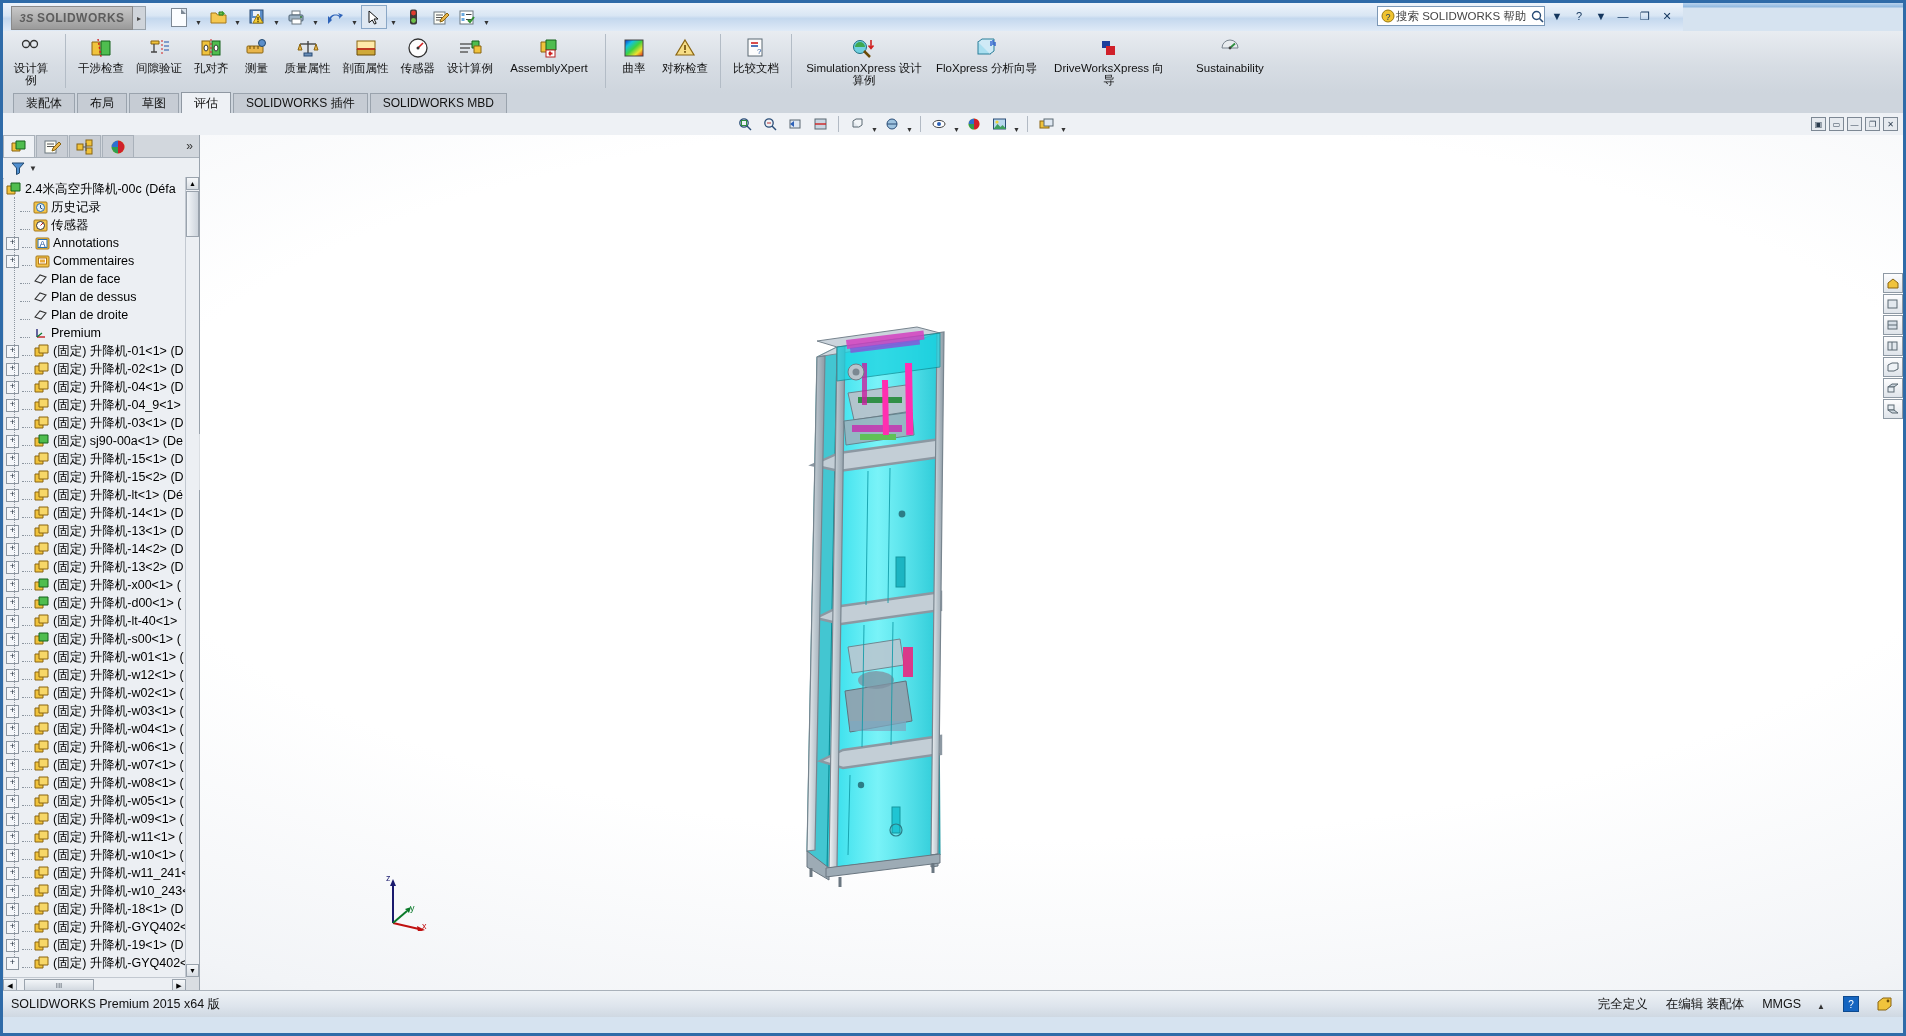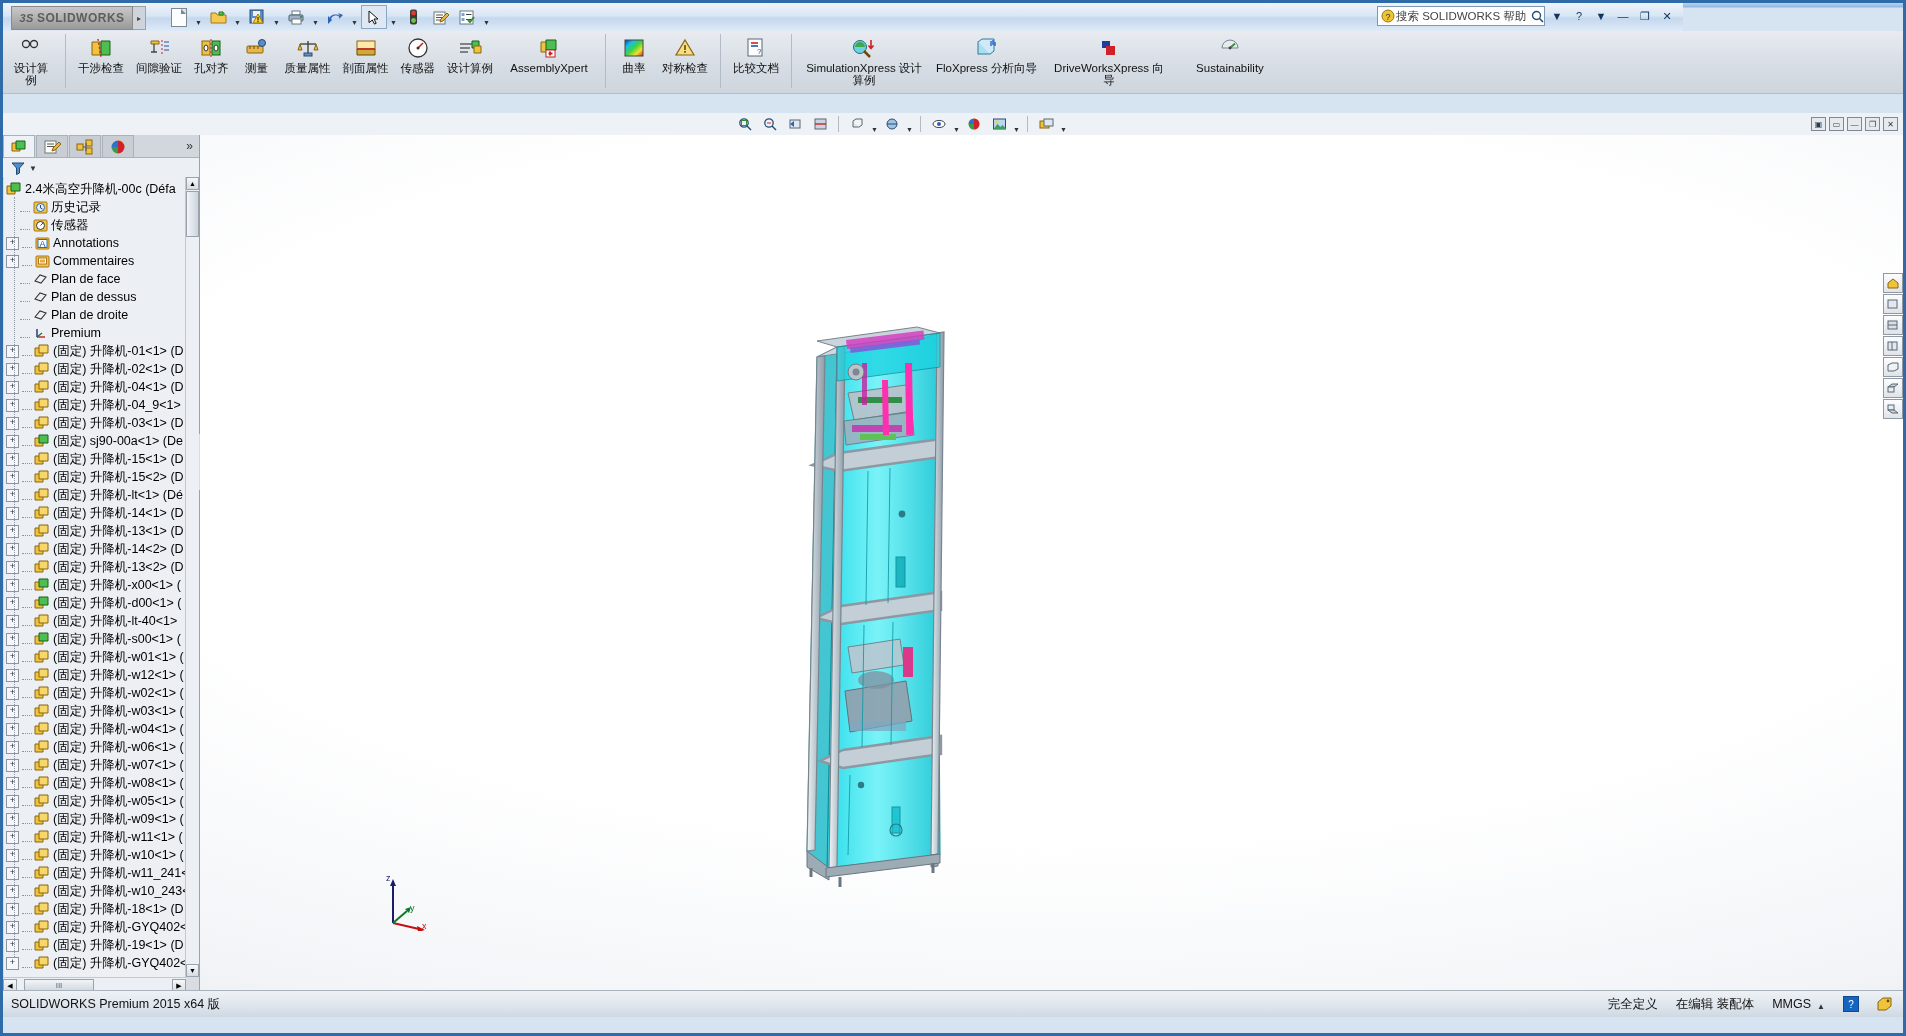--- a/index.html
+++ b/index.html
@@ -463,20 +463,28 @@
         <svg width="24" height="20" viewBox="0 0 24 20">
           <path d="M12 2a8 8 0 018 8H4a8 8 0 018-8z" fill="#e8ecef" stroke="#7a858f"></path>
           <line x1="12" y1="10" x2="17" y2="5.5" stroke="#2f8f3f" stroke-width="1.8"></line>
           <circle cx="12" cy="10" r="1.4" fill="#444"></circle>
         </svg>
       </span>
       <span class="cmd-lbl wide">Sustainability</span>
     </div>
   </div>
 
+  <div class="tabrow">
+    <div class="rtab">装配体</div>
+    <div class="rtab">布局</div>
+    <div class="rtab">草图</div>
+    <div class="rtab active">评估</div>
+    <div class="rtab">SOLIDWORKS 插件</div>
+    <div class="rtab">SOLIDWORKS MBD</div>
+  </div>
 
   <div class="viewbar">
     <div class="vb-left"></div>
     <div class="vb-tools">
       <div class="vtool">
         <svg width="15" height="14" viewBox="0 0 15 14">
             <circle cx="6" cy="6" r="4.2" fill="none" stroke="#2a4d77" stroke-width="1.3"></circle>
             <line x1="9" y1="9" x2="13" y2="13" stroke="#2a4d77" stroke-width="1.5"></line>
             <rect x="3.5" y="3.5" width="5" height="5" fill="none" stroke="#2f8f3f"></rect>
           </svg>
@@ -1250,21 +1258,21 @@
       </div>
     </div>
   </div>
 
 
   <div class="statusbar">
     <span class="sb-left">SOLIDWORKS Premium 2015 x64 版</span>
     <span class="sb-right">
       <span>完全定义</span>
       <span>在编辑 装配体</span>
-      <span style="display:flex;align-items:flex-end;gap:6px">
+      <span style="display:flex;align-items:flex-end;gap:16px">
         <span>MMGS</span>
         <span class="sb-caret">▲</span>
       </span>
       <span class="qmark">?</span>
       <span>
         <svg width="16" height="14" viewBox="0 0 16 14">
           <path d="M1 5l5-4h8v8l-5 4H1z" fill="#f0c33c" stroke="#8a6511"></path>
           <circle cx="11" cy="4" r="1.4" fill="#6b4a05"></circle>
         </svg>
       </span>

